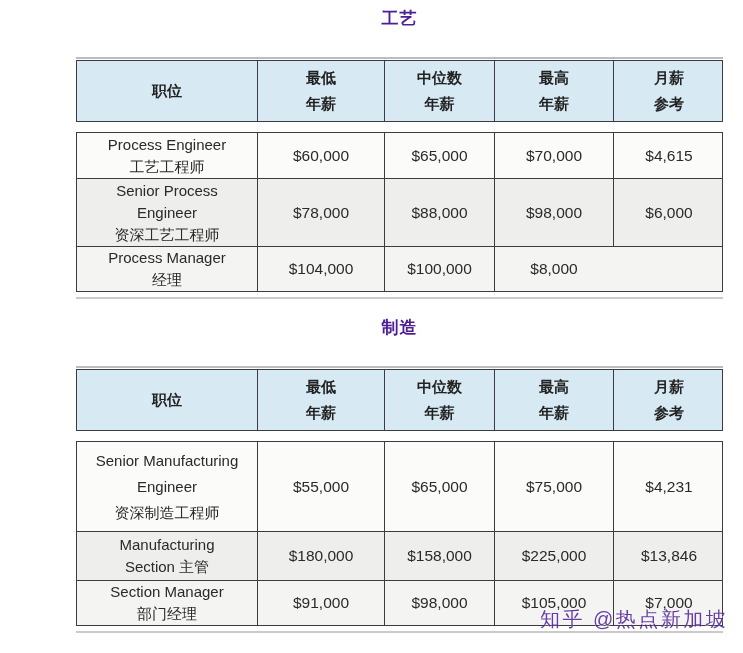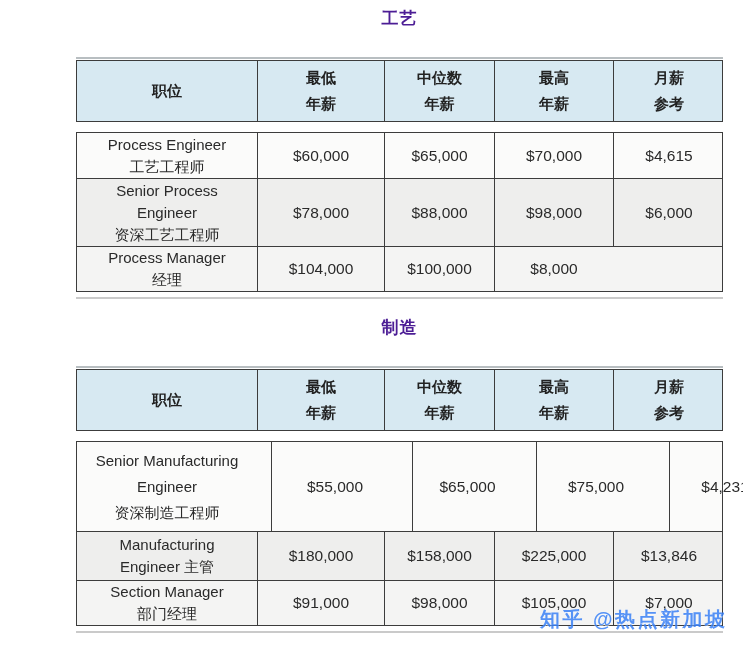--- a/index.html
+++ b/index.html
@@ -84,45 +84,44 @@
     border-left: 1px solid #3c3c3c;
     box-sizing: border-box;
   }
   .c:first-child { border-left: none; }
   .c.pos { font-size: 15px; line-height: 22px; }
 
   #section-process .row:nth-child(1) { height: 45px; }
   #section-process .row:nth-child(2) { height: 68px; }
   #section-process .row:nth-child(3) { height: 45px; }
 
-  #section-manufacturing .row:nth-child(1) { height: 89px; gap: 14px; }
+  #section-manufacturing .row:nth-child(1) { height: 89px; }
   #section-manufacturing .row:nth-child(2) { height: 49px; }
   #section-manufacturing .row:nth-child(3) { height: 45px; }
   #section-manufacturing .row:nth-child(1) .c.pos { line-height: 26px; }
 
   .remnant { 
     width: 647px;
     height: 2px;
     margin-top: 5px;
     background: #bdbdbd;
     opacity: 0.8;
   }
 
   .watermark {
     position: absolute;
     top: 606px;
     left: 540px;
     font-size: 20px;
     letter-spacing: 2.5px;
-    color: #3b82f6;
+    color: #4c1d95;
     opacity: 0.85;
     white-space: nowrap;
     text-shadow: 0 1px 1px rgba(255,255,255,0.8);
     z-index: 5;
-    font-weight: bold;
   }
 </style>
 </head>
 <body>
 
 <div class="page">
 
   <div class="section" id="section-process">
     <div class="section-title">工艺</div>
 
@@ -187,21 +186,21 @@
         <div class="c pos">Senior Manufacturing
 Engineer
 资深制造工程师</div>
         <div class="c">$55,000</div>
         <div class="c">$65,000</div>
         <div class="c">$75,000</div>
         <div class="c">$4,231</div>
       </div>
       <div class="row">
         <div class="c pos">Manufacturing
-Engineer 主管</div>
+Section 主管</div>
         <div class="c">$180,000</div>
         <div class="c">$158,000</div>
         <div class="c">$225,000</div>
         <div class="c">$13,846</div>
       </div>
       <div class="row">
         <div class="c pos">Section Manager
 部门经理</div>
         <div class="c">$91,000</div>
         <div class="c">$98,000</div>

